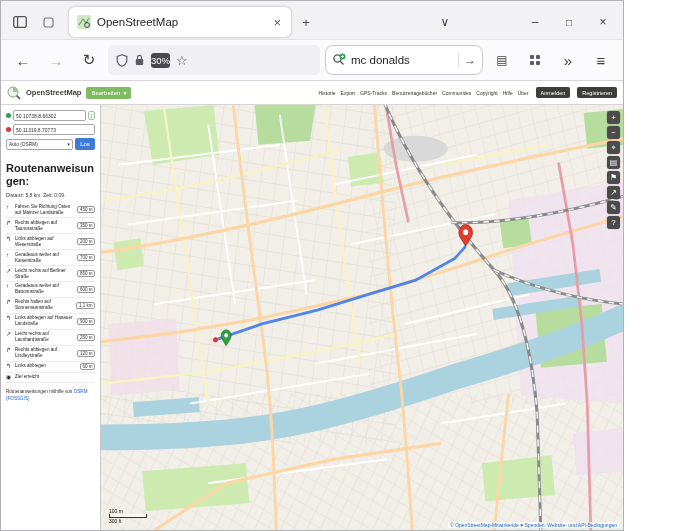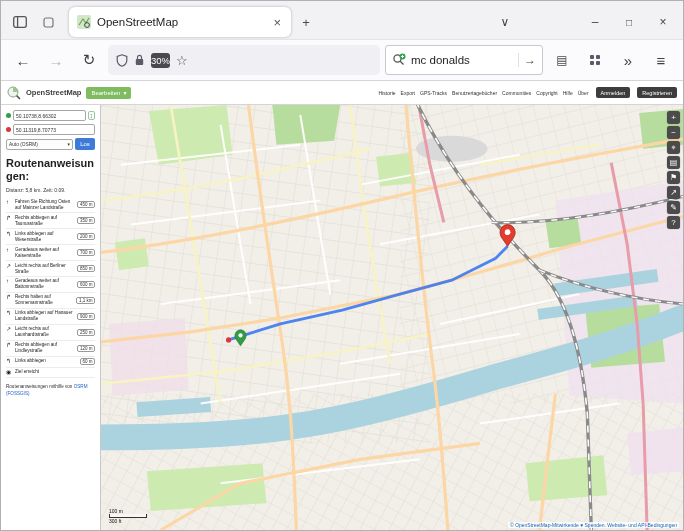--- a/index.html
+++ b/index.html
@@ -1,38 +1,38 @@
 <!DOCTYPE html>
 <html><head>
 <meta charset="utf-8">
 <style>
   *{margin:0;padding:0;box-sizing:border-box}
   html,body{width:684px;height:531px;overflow:hidden;background:#fff;
     font-family:"Liberation Sans","DejaVu Sans",sans-serif;}
-  .window{width:684px;height:531px;border:1px solid #b0b0b5;display:flex;flex-direction:column;background:#f2f1f4}
+  .window{width:624px;height:531px;border:1px solid #b0b0b5;display:flex;flex-direction:column;background:#f2f1f4}
 
   
   .tabbar{height:38px;background:#f2f1f4;display:flex;align-items:center;padding:4px 4px 0 6px;gap:2px;flex:0 0 auto}
   .tbtn{width:26px;height:26px;display:flex;align-items:center;justify-content:center;border-radius:4px;color:#4a4a4a;font-size:13px;cursor:default}
   .tab{height:30px;background:#fff;border-radius:6px;box-shadow:0 0 3px rgba(0,0,0,.28);display:flex;align-items:center;gap:6px;padding:0 8px;width:222px;margin-left:6px}
   .tab-title{font-size:11.5px;color:#1f1f1f;flex:1;white-space:nowrap;overflow:hidden}
   .tab-close{font-size:13px;color:#555;padding:0 2px}
   .winbtn{width:32px;height:26px;display:flex;align-items:center;justify-content:center;color:#444;font-size:12px}
   .chev{margin-left:auto;margin-right:56px}
   .sq{font-size:10px}
 
   
   .navbar{height:42px;background:#fbfbfd;border-top:1px solid #e4e4e8;border-bottom:1px solid #d4d4da;display:flex;align-items:center;padding:0 8px;gap:5px;flex:0 0 auto}
   .nbtn{width:28px;height:28px;border-radius:4px;display:flex;align-items:center;justify-content:center;font-size:15px;color:#3f3f3f}
   .nbtn.dim{color:#b3b3b8}
   .urlbar{flex:1.7;height:30px;background:#f0f0f4;border-radius:5px;display:flex;align-items:center;padding:0 8px;gap:6px;min-width:0}
   .url-text{font-size:11.5px;color:#2b2b2b;flex:1;white-space:nowrap;overflow:hidden}
   .zoom-pill{background:#49494f;color:#fff;font-size:9.5px;padding:2px 0;border-radius:3px}
   .star{font-size:13px;color:#4a4a4a}
-  .searchbar{width:158px;height:30px;background:#fff;border:1px solid #c7c7cf;border-radius:3px;display:flex;align-items:center;padding:0 6px;gap:5px;flex:0 0 auto}
+  .searchbar{width:158px;height:30px;background:#fff;border:1px solid #c7c7cf;border-radius:8px;display:flex;align-items:center;padding:0 6px;gap:5px;flex:0 0 auto}
   .search-text{font-size:11.5px;color:#1f1f1f;flex:1;white-space:nowrap;overflow:hidden}
   .go-arrow{font-size:12px;color:#3c3c3c;border-left:1px solid #e0e0e0;padding-left:5px}
   .exticon{display:grid;grid-template-columns:4px 4px;grid-template-rows:4px 4px;gap:1.5px}
   .exticon i{background:#5b5b66;border-radius:1px}
   .libglyph{font-size:12px;color:#4a4a4a}
 
   
   .osm-header{height:24px;background:#fff;border-bottom:1px solid #d5d5d5;display:flex;align-items:center;padding:0 6px;gap:5px;flex:0 0 auto}
   .brand{font-size:7.5px;font-weight:bold;color:#3d3d3d;white-space:nowrap}
   .edit-btn{background:#7ebc5f;color:#fff;font-size:6px;padding:2.5px 5px;border-radius:2px;display:flex;align-items:center;gap:3px;white-space:nowrap}
@@ -43,21 +43,21 @@
   
   .content{flex:1;display:flex;min-height:0;position:relative;background:#e9e9ec}
   .sidebar{width:100px;background:#fff;border-right:1px solid #c9c9c9;padding:5px;display:flex;flex-direction:column;gap:3px;flex:0 0 auto;z-index:2;overflow:hidden}
   .rt-row{display:flex;align-items:center;gap:2px}
   .dot{width:5px;height:5px;border-radius:50%;flex:0 0 auto}
   .dot.green{background:#2f9e44}.dot.red{background:#d9363e}
   .rt-input{flex:1;height:11px;border:1px solid #a7a7a7;border-radius:2px;font-size:5px;padding:0 2px;color:#333;min-width:0;font-family:inherit}
   .swap{font-size:7px;color:#4b8f4b;border:1px solid #9cc79c;border-radius:2px;line-height:1;padding:0 1px}
   .engine-select{flex:1;height:11px;border:1px solid #a7a7a7;border-radius:2px;font-size:4.8px;display:flex;align-items:center;justify-content:space-between;padding:0 2px;color:#333;background:#fdfdfd}
   .go-btn{background:#3e7bd8;width:20px;height:12px;border-radius:2px;color:#fff;font-size:6px;display:flex;align-items:center;justify-content:center;flex:0 0 auto}
-  .rt-title{font-size:11px;font-weight:bold;color:#222;word-break:break-word;line-height:1.15;margin-top:4px}
+  .rt-title{font-size:11px;font-weight:bold;color:#222;word-break:break-word;line-height:1.15;margin-top:9px}
   .rt-summary{font-size:5px;color:#333;margin:2px 0 1px 0}
   .steps{display:flex;flex-direction:column}
   .step{display:flex;align-items:flex-start;gap:2px;padding:1.5px 0;border-bottom:1px solid #ececec}
   .step-icon{font-size:6px;width:7px;color:#1a1a1a;flex:0 0 auto;line-height:1.1}
   .step-text{font-size:4.6px;color:#222;flex:1;line-height:1.3}
   .step-dist{font-size:4.5px;border:1px solid #999;border-radius:2px;padding:0 1.5px;color:#333;flex:0 0 auto;align-self:center;white-space:nowrap}
   .credit{font-size:4.6px;color:#333;margin-top:3px;line-height:1.4}
   .credit .lnk{color:#2563c4}
 
   

